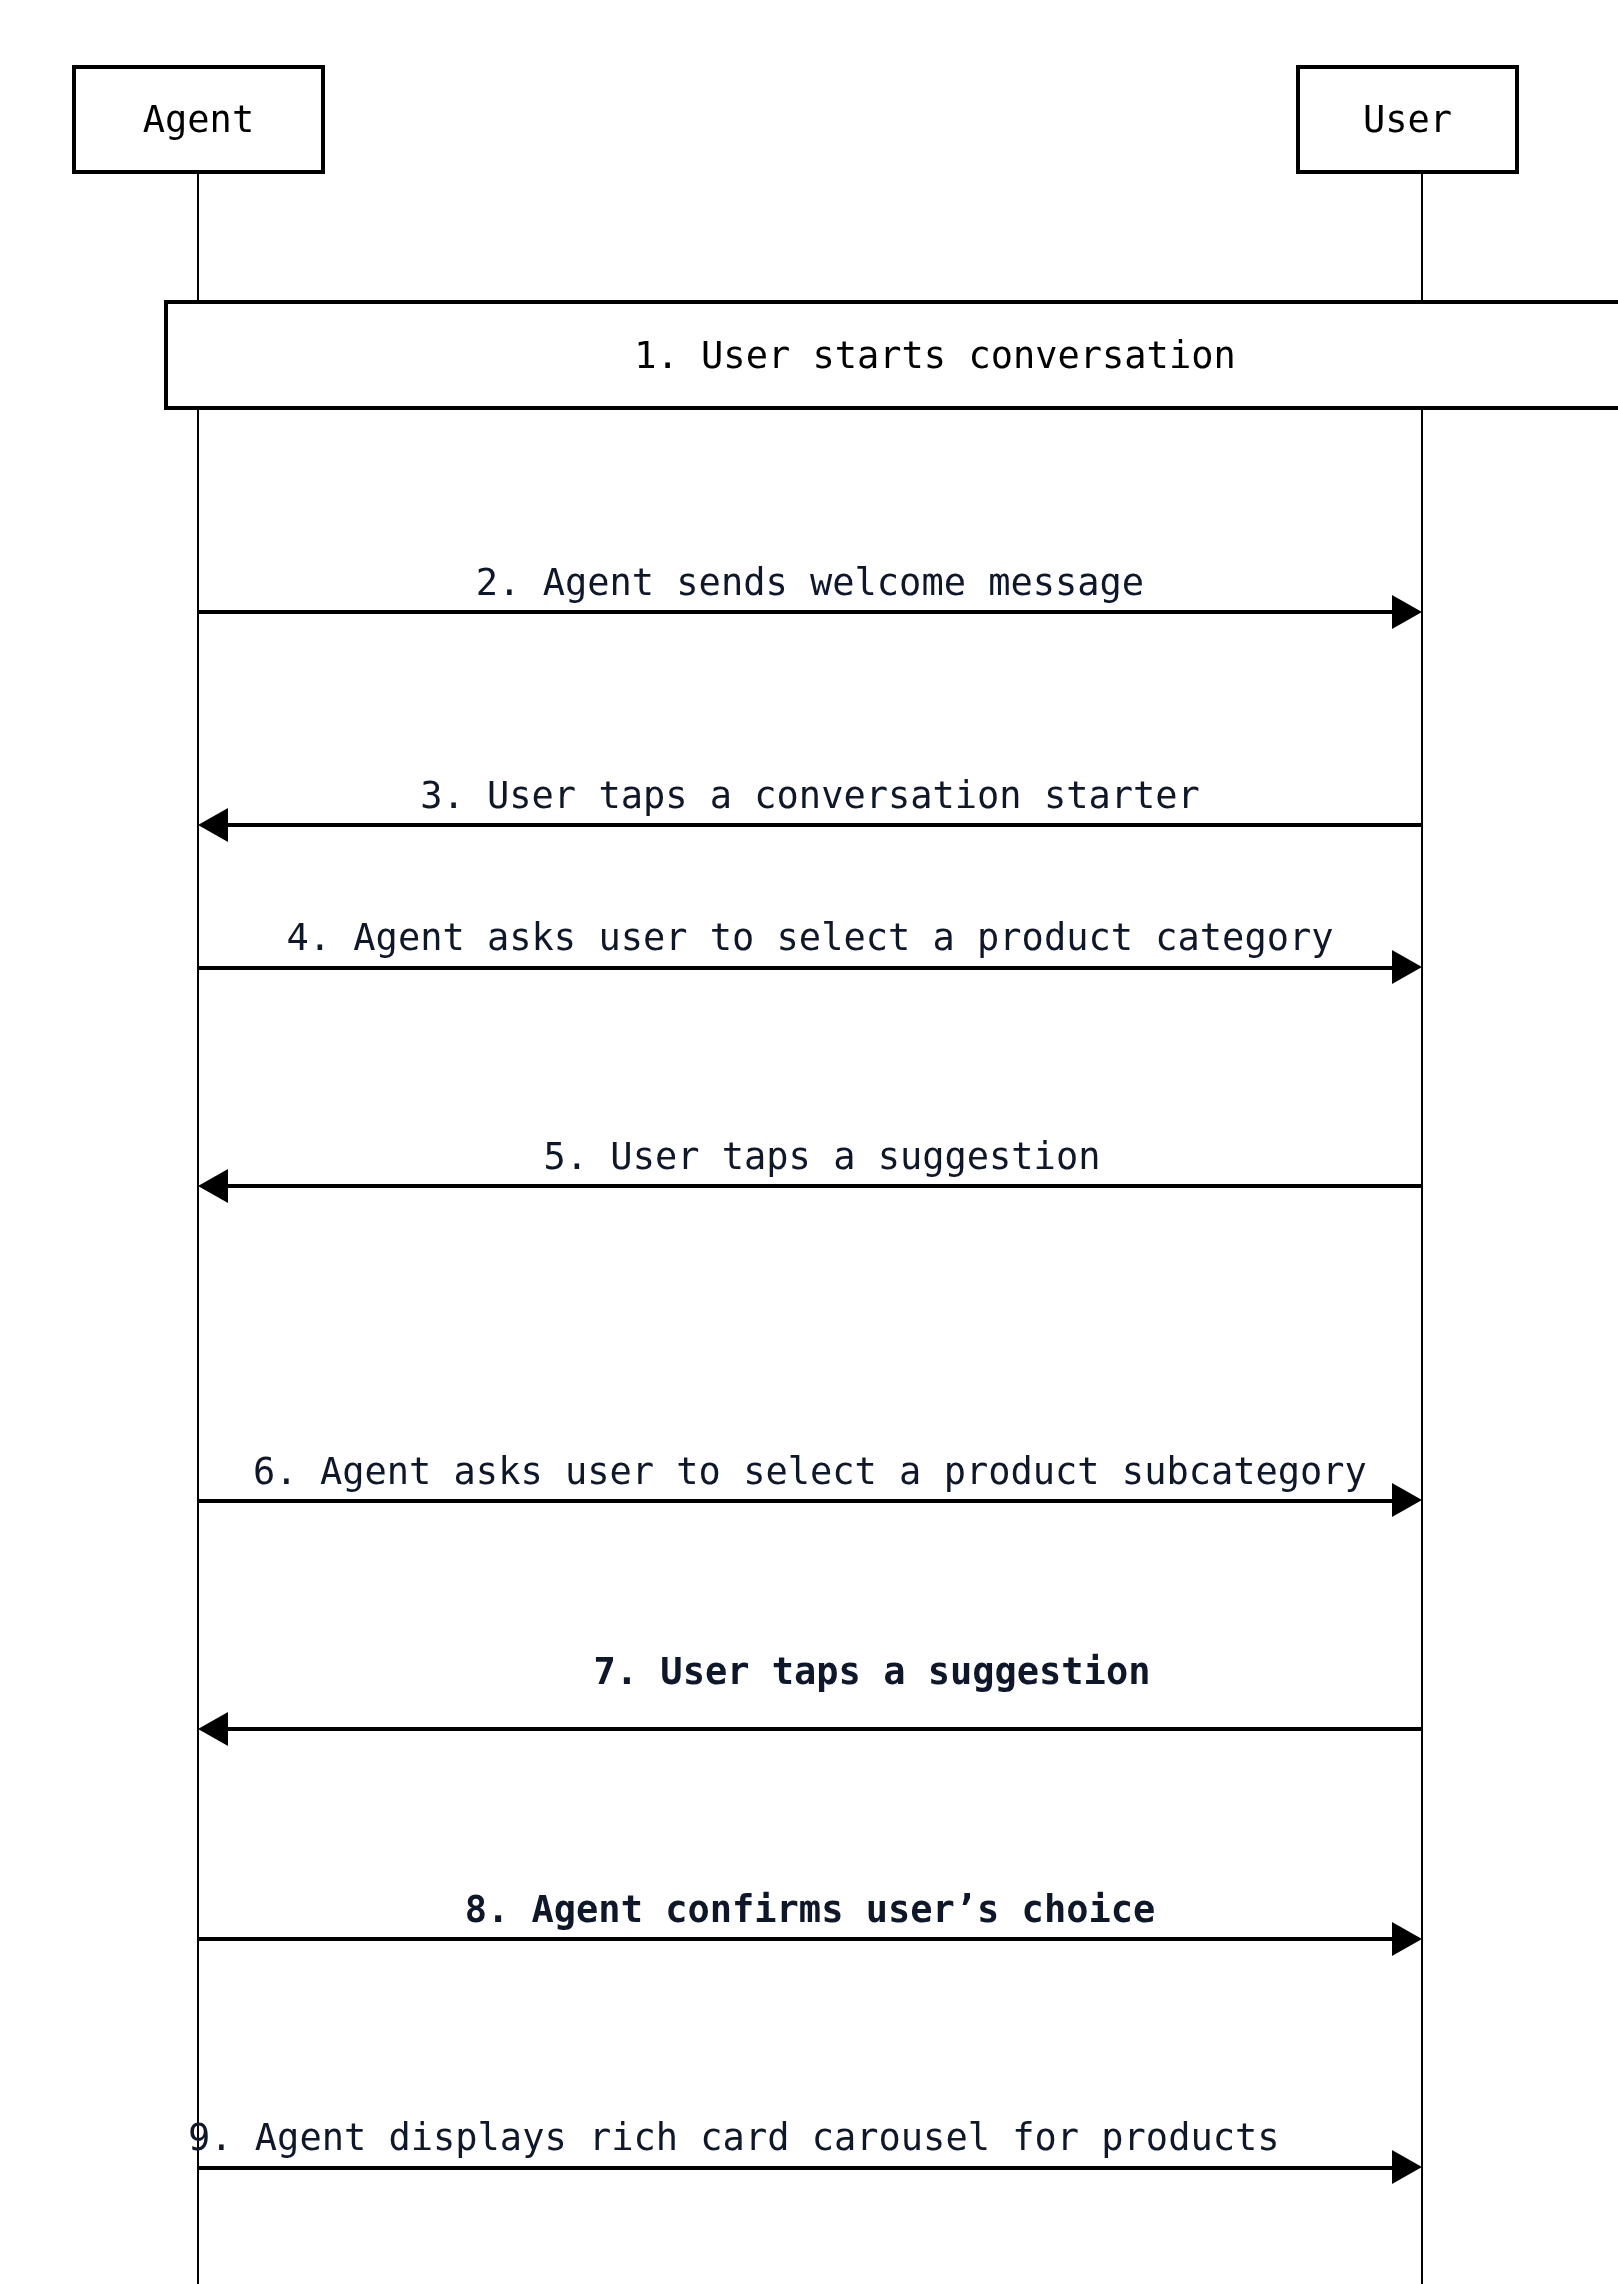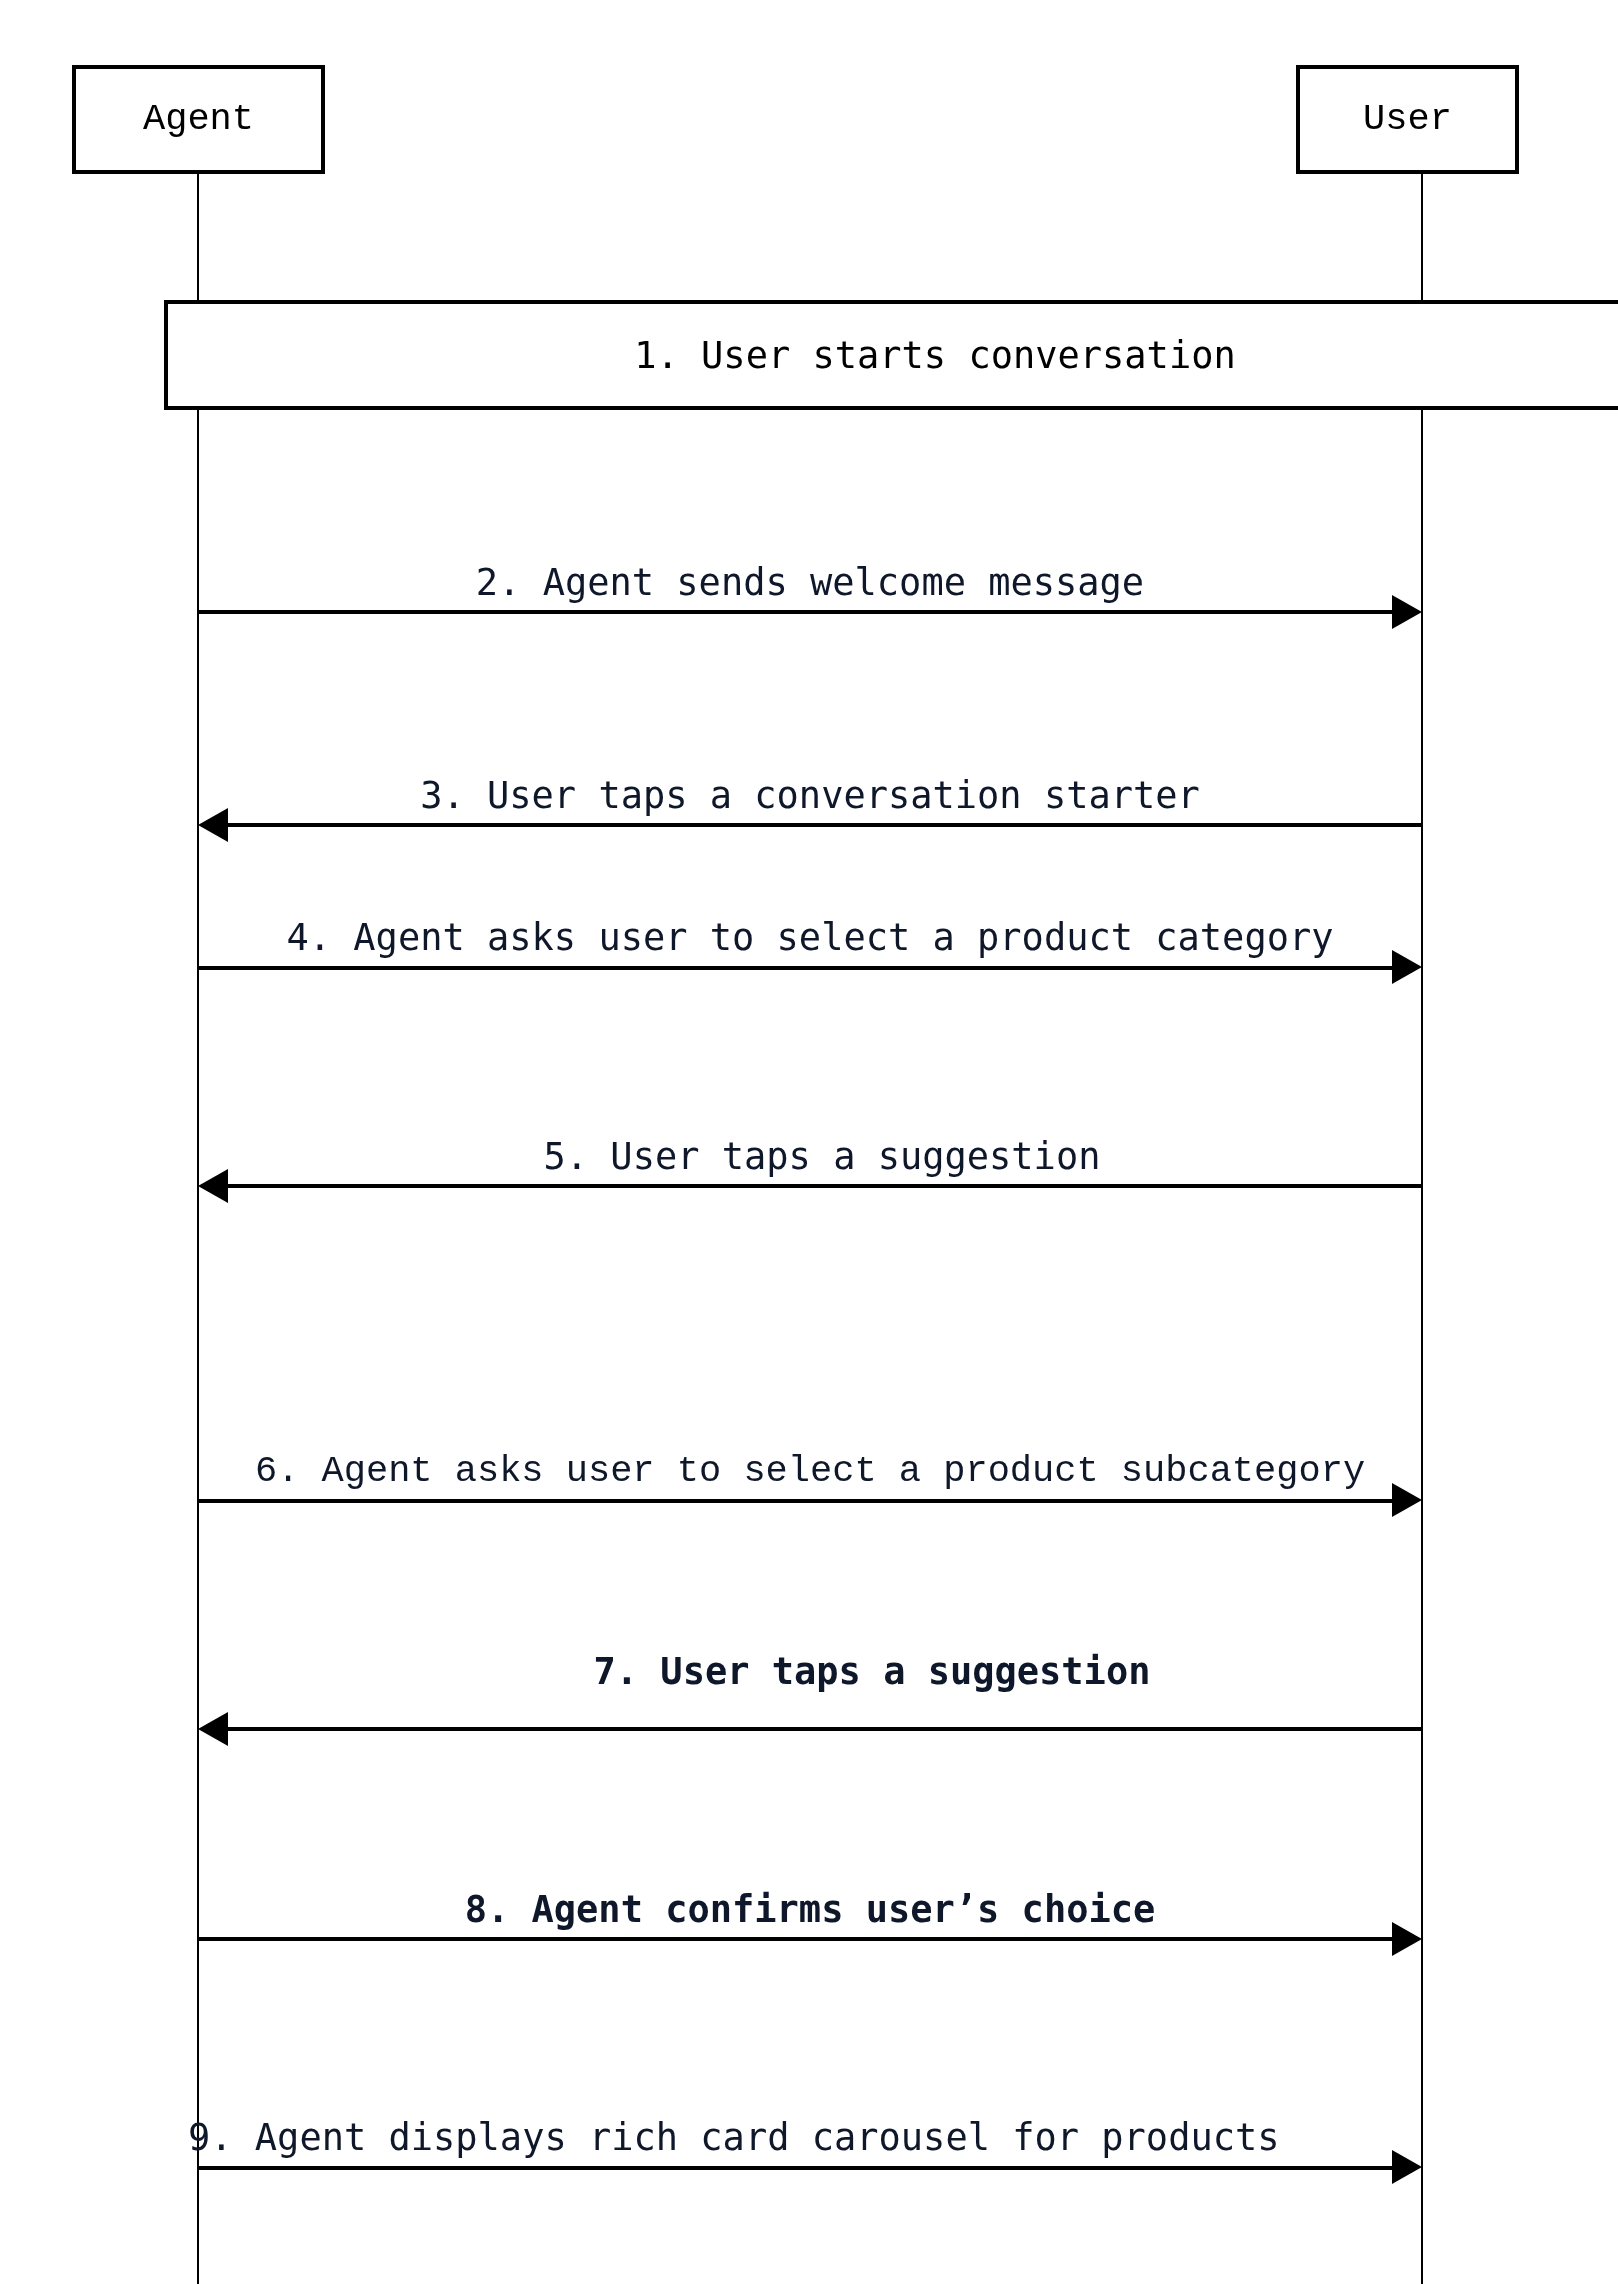--- a/index.html
+++ b/index.html
@@ -35,21 +35,20 @@
     display: flex;
     align-items: center;
     justify-content: center;
   }
   .participant-label {
     font-size: 37px;
     line-height: 1;
     letter-spacing: 0;
     white-space: nowrap;
     color: #000000;
-    font-family: Liberation Mono, monospace;
   }
 
   
   .note-box {
     position: absolute;
     box-sizing: border-box;
     border: 4.1px solid #000000;
     background: #ffffff;
     display: flex;
     align-items: center;
@@ -132,21 +131,21 @@
     <div class="msg-head right" style="left:1392px; top:950px;"></div>
   </div>
 
   <div class="message">
     <div class="msg-label" style="left:198px; top:1134px; width:1224px;padding-left:12px;">5. User taps a suggestion</div>
     <div class="msg-line" style="left:228px; top:1184px; width:1194px;"></div>
     <div class="msg-head left" style="left:198px; top:1169px;"></div>
   </div>
 
   <div class="message">
-    <div class="msg-label" style="left:198px; top:1449px; width:1224px;font-family:Liberation Mono, monospace;">6. Agent asks user to select a product subcategory</div>
+    <div class="msg-label" style="left:198px; top:1449px; width:1224px;">6. Agent asks user to select a product subcategory</div>
     <div class="msg-line" style="left:198px; top:1499px; width:1194px;"></div>
     <div class="msg-head right" style="left:1392px; top:1483px;"></div>
   </div>
 
   <div class="message">
     <div class="msg-label" style="left:198px; top:1649px; width:1348px;font-weight:bold;">7. User taps a suggestion</div>
     <div class="msg-line" style="left:228px; top:1727px; width:1194px;"></div>
     <div class="msg-head left" style="left:198px; top:1712px;"></div>
   </div>
 

